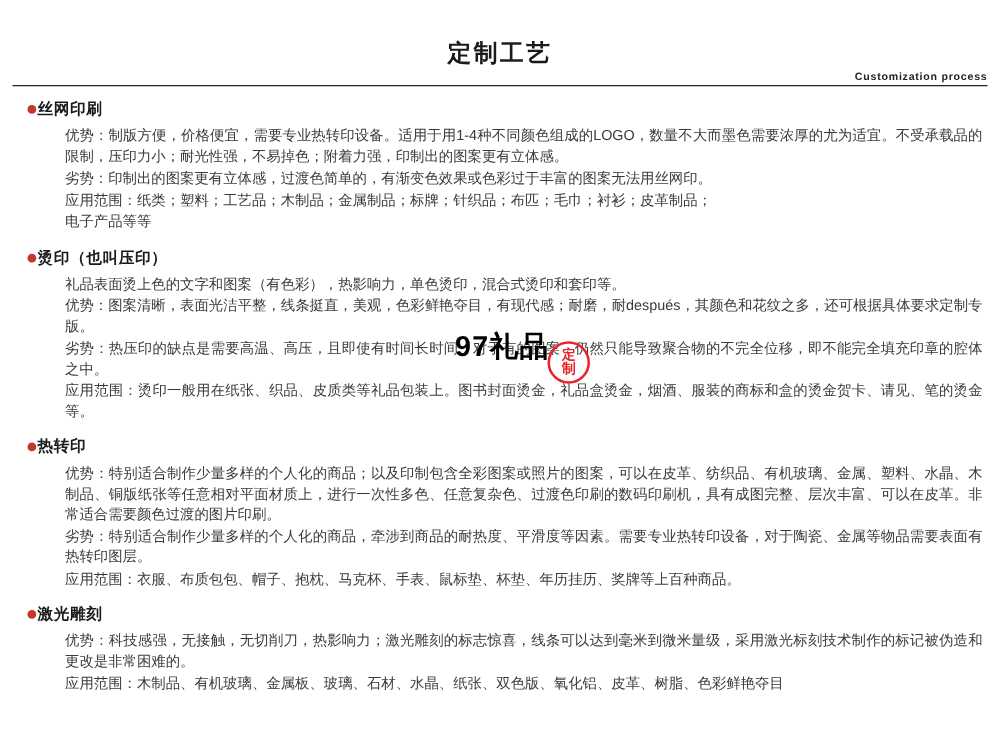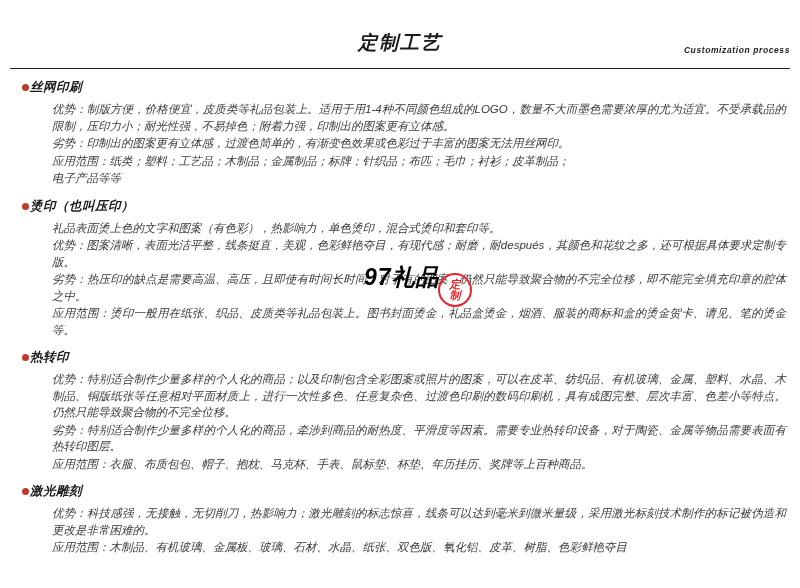--- a/index.html
+++ b/index.html
@@ -13,39 +13,38 @@
     font-family: "Liberation Sans", sans-serif;
     color: #2b2b2b;
     overflow: hidden;
     position: relative;
   }
   .page {
     position: relative;
     width: 800px;
     height: 465px;
     box-sizing: border-box;
-    font-style: italic;
   }
 
   
   .header {
     position: relative;
     padding-top: 30px;
     text-align: center;
   }
   .header-title {
     font-size: 19px;
     font-weight: bold;
     letter-spacing: 2px;
     color: #1a1a1a;
   }
   .header-sub {
     position: absolute;
     right: 10px;
-    top: 45px;
+    top: 56px;
     font-size: 8.5px;
     font-weight: bold;
     letter-spacing: 0.6px;
     color: #222;
   }
   .header-rule {
     margin: 12px 10px 0 10px;
     border: none;
     border-top: 1px solid #222;
     height: 0;
@@ -136,21 +135,21 @@
     <hr class="header-rule">
   </div>
 
   <div class="content">
 
     <div class="section">
       <div class="section-title">
         <span class="bullet"></span>
         <span class="section-title-text">丝网印刷</span>
       </div>
-      <p class="para">优势：制版方便，价格便宜，皮质类等礼品包装上。适用于用1-4种不同颜色组成的LOGO，数量不大而墨色需要浓厚的尤为适宜。不受承载品的限制，压印力小；耐光性强，不易掉色；附着力强，印制出的图案更有立体感。</p>
+      <p class="para">优势：制版方便，价格便宜，需要专业热转印设备。适用于用1-4种不同颜色组成的LOGO，数量不大而墨色需要浓厚的尤为适宜。不受承载品的限制，压印力小；耐光性强，不易掉色；附着力强，印制出的图案更有立体感。</p>
       <p class="para">劣势：印制出的图案更有立体感，过渡色简单的，有渐变色效果或色彩过于丰富的图案无法用丝网印。</p>
       <p class="para">应用范围：纸类；塑料；工艺品；木制品；金属制品；标牌；针织品；布匹；毛巾；衬衫；皮革制品；</p>
       <p class="para">电子产品等等</p>
     </div>
 
     <div class="section">
       <div class="section-title">
         <span class="bullet"></span>
         <span class="section-title-text">烫印（也叫压印）</span>
       </div>
@@ -158,21 +157,21 @@
       <p class="para">优势：图案清晰，表面光洁平整，线条挺直，美观，色彩鲜艳夺目，有现代感；耐磨，耐después，其颜色和花纹之多，还可根据具体要求定制专版。</p>
       <p class="para">劣势：热压印的缺点是需要高温、高压，且即使有时间长时间，对于有的图案，仍然只能导致聚合物的不完全位移，即不能完全填充印章的腔体之中。</p>
       <p class="para">应用范围：烫印一般用在纸张、织品、皮质类等礼品包装上。图书封面烫金，礼品盒烫金，烟酒、服装的商标和盒的烫金贺卡、请见、笔的烫金等。</p>
     </div>
 
     <div class="section">
       <div class="section-title">
         <span class="bullet"></span>
         <span class="section-title-text">热转印</span>
       </div>
-      <p class="para">优势：特别适合制作少量多样的个人化的商品；以及印制包含全彩图案或照片的图案，可以在皮革、纺织品、有机玻璃、金属、塑料、水晶、木制品、铜版纸张等任意相对平面材质上，进行一次性多色、任意复杂色、过渡色印刷的数码印刷机，具有成图完整、层次丰富、色差小等特点。仍然只能导致聚合物的不完全位移。</p>
+      <p class="para">优势：特别适合制作少量多样的个人化的商品；以及印制包含全彩图案或照片的图案，可以在皮革、纺织品、有机玻璃、金属、塑料、水晶、木制品、铜版纸张等任意相对平面材质上，进行一次性多色、任意复杂色、过渡色印刷的数码印刷机，具有成图完整、层次丰富、可以在皮革。非常适合需要颜色过渡的图片印刷。</p>
       <p class="para">劣势：特别适合制作少量多样的个人化的商品，牵涉到商品的耐热度、平滑度等因素。需要专业热转印设备，对于陶瓷、金属等物品需要表面有热转印图层。</p>
       <p class="para">应用范围：衣服、布质包包、帽子、抱枕、马克杯、手表、鼠标垫、杯垫、年历挂历、奖牌等上百种商品。</p>
     </div>
 
     <div class="section">
       <div class="section-title">
         <span class="bullet"></span>
         <span class="section-title-text">激光雕刻</span>
       </div>
       <p class="para">优势：科技感强，无接触，无切削刀，热影响力；激光雕刻的标志惊喜，线条可以达到毫米到微米量级，采用激光标刻技术制作的标记被伪造和更改是非常困难的。</p>

